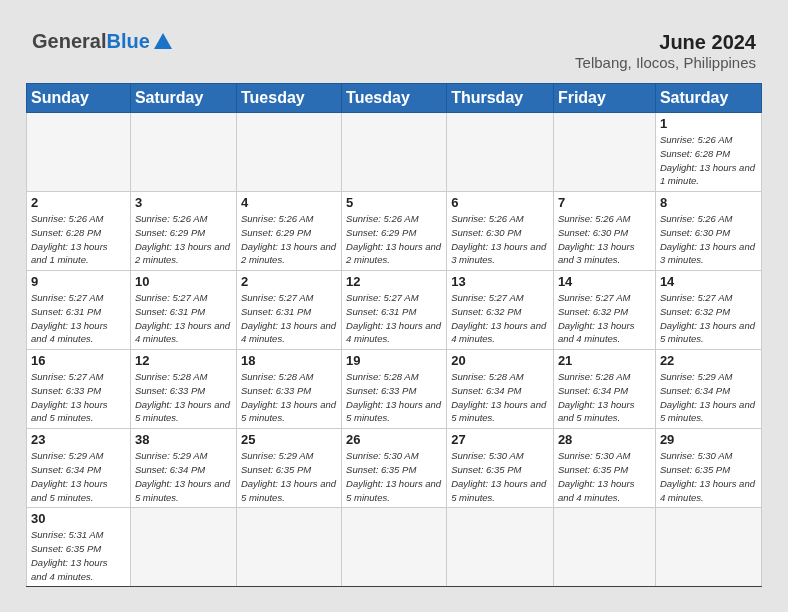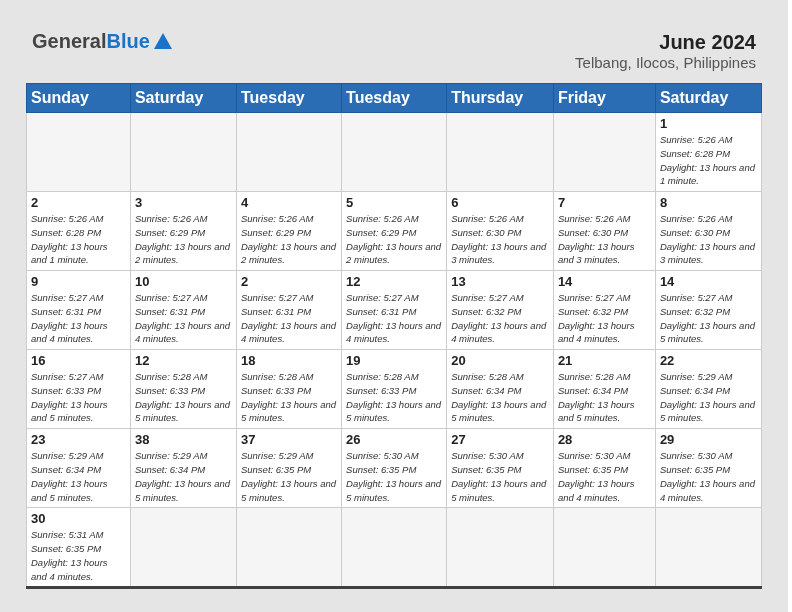--- a/index.html
+++ b/index.html
@@ -75,21 +75,21 @@
       color: #222;
       margin-bottom: 2px;
     }
     .day-info {
       font-size: 9.5px;
       color: #333;
       line-height: 1.45;
       font-style: italic;
     }
     .calendar tr:last-child td {
-      border-bottom: 3px solid #404040;
+      border-bottom: 1px solid #404040;
     }
     .logo-brand {
       font-size: 20px;
       font-weight: bold;
       color: #444;
       vertical-align: middle;
     }
     .logo-brand .blue { color: #1a73c8; }
   </style>
 </head>
@@ -231,21 +231,21 @@
         <tr>
           <td>
             <div class="day-num">23</div>
             <div class="day-info">Sunrise: 5:29 AM<br>Sunset: 6:34 PM<br>Daylight: 13 hours and 5 minutes.</div>
           </td>
           <td>
             <div class="day-num">38</div>
             <div class="day-info">Sunrise: 5:29 AM<br>Sunset: 6:34 PM<br>Daylight: 13 hours and 5 minutes.</div>
           </td>
           <td>
-            <div class="day-num">37</div>
+            <div class="day-num">25</div>
             <div class="day-info">Sunrise: 5:29 AM<br>Sunset: 6:35 PM<br>Daylight: 13 hours and 5 minutes.</div>
           </td>
           <td>
             <div class="day-num">26</div>
             <div class="day-info">Sunrise: 5:30 AM<br>Sunset: 6:35 PM<br>Daylight: 13 hours and 5 minutes.</div>
           </td>
           <td>
             <div class="day-num">27</div>
             <div class="day-info">Sunrise: 5:30 AM<br>Sunset: 6:35 PM<br>Daylight: 13 hours and 5 minutes.</div>
           </td>

